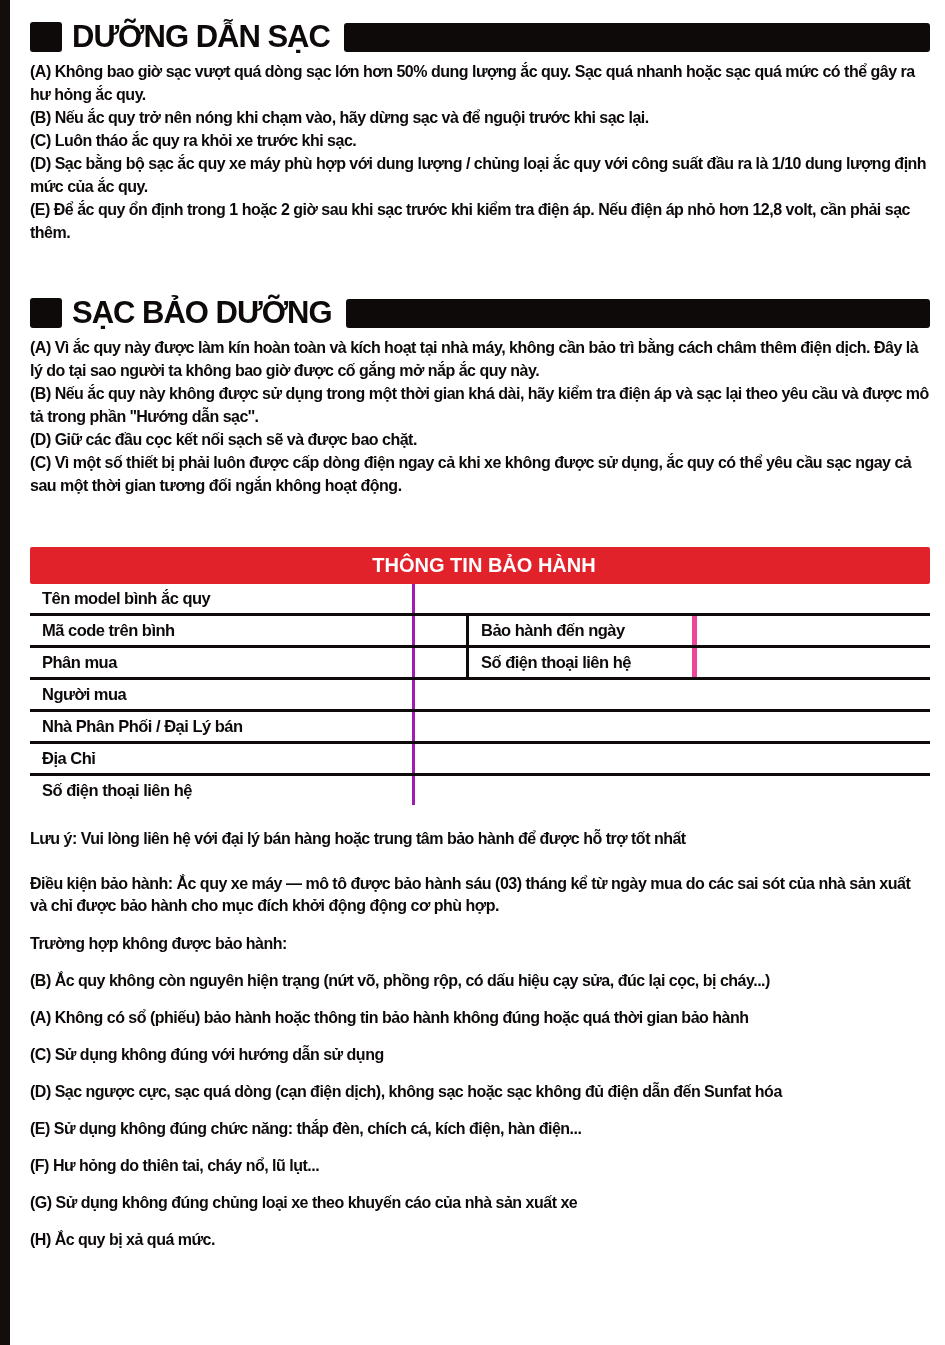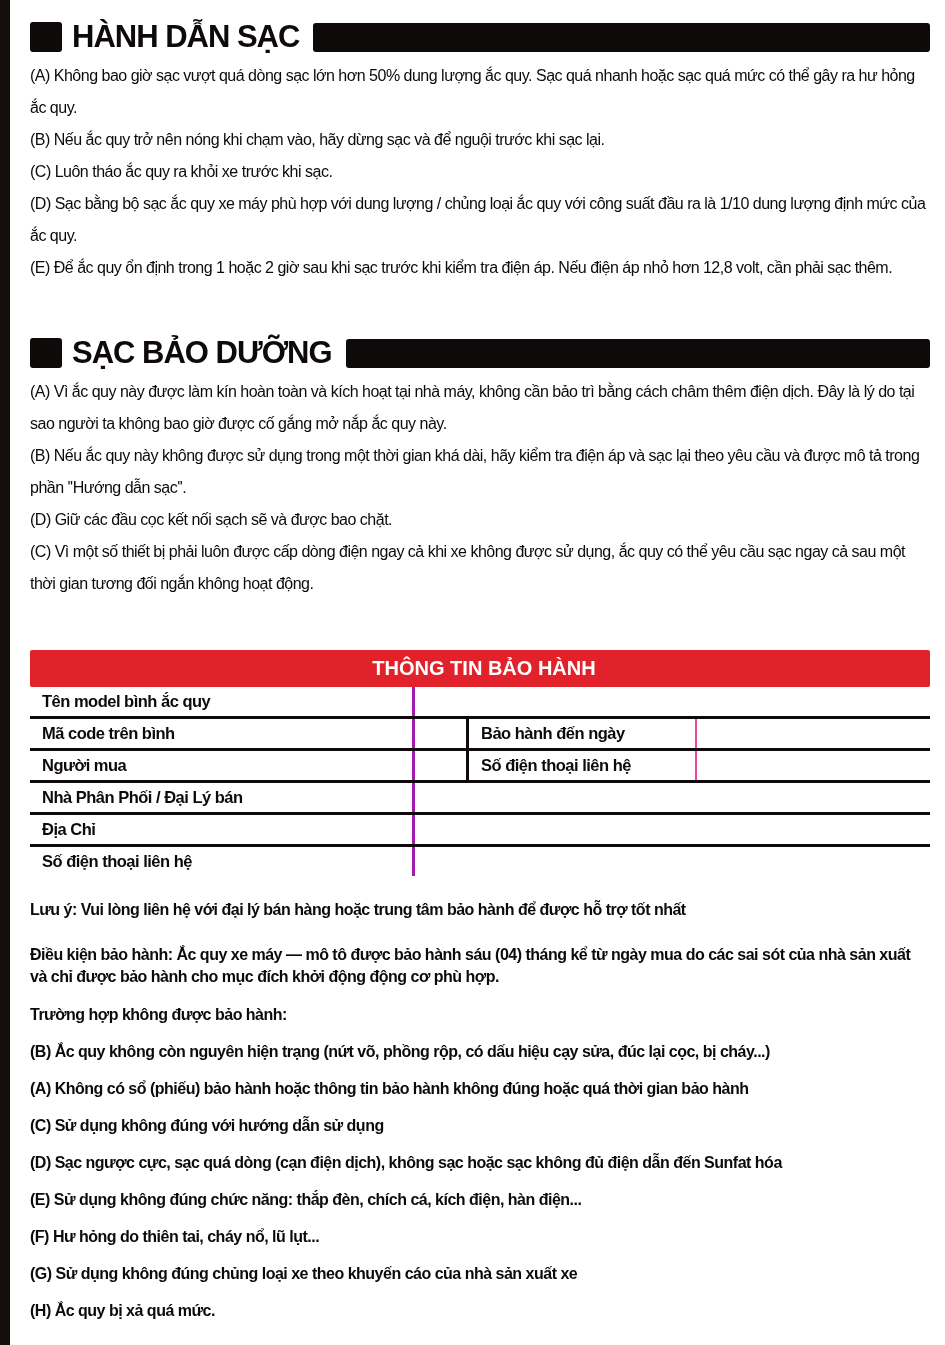--- a/index.html
+++ b/index.html
@@ -15,21 +15,21 @@
   .sec-head{display:flex;align-items:center;height:34px;margin-bottom:6px;}
   .bullet{width:32px;height:30px;background:#0d0a09;border-radius:3px;flex:0 0 auto;}
   .sec-title{
     font-size:31px;font-weight:700;letter-spacing:-1px;margin:0 0 0 10px;
     white-space:nowrap;line-height:34px;
   }
   .head-bar{flex:1 1 auto;height:29px;background:#0d0a09;border-radius:3px;margin-left:14px;}
 
   
   .para{
-    font-size:16px;font-weight:400;letter-spacing:-0.5px;line-height:32px;margin:0;
+    font-size:16px;font-weight:700;letter-spacing:-0.5px;line-height:23px;margin:0;
   }
   .sec-body{margin-bottom:0;}
   #maintenance-section{margin-top:52px;}
 
   
   .wtable{margin-top:50px;width:900px;}
   .wt-title{
     height:37px;line-height:37px;background:#e2222a;color:#ffffff;text-align:center;
     font-size:20px;font-weight:700;border-radius:2px;letter-spacing:0;padding-left:8px;
   }
@@ -38,40 +38,40 @@
   .wt-lbl{
     width:385px;flex:0 0 auto;box-sizing:border-box;padding-left:12px;
     font-size:16.5px;font-weight:700;letter-spacing:-0.5px;
     border-right:3px solid #a21caf;height:100%;display:flex;align-items:center;
   }
   .wt-val{flex:1 1 auto;height:100%;}
   .wt-val.v1{width:54px;flex:0 0 auto;border-right:3px solid #0d0a09;box-sizing:border-box;}
   .wt-lbl2{
     width:228px;flex:0 0 auto;box-sizing:border-box;padding-left:12px;
     font-size:16.5px;font-weight:700;letter-spacing:-0.5px;
-    border-right:2px solid #ec4899;height:100%;display:flex;align-items:center;
+    border-right:5px solid #ec4899;height:100%;display:flex;align-items:center;
   }
 
   
   .note{margin-top:23px;font-size:16px;font-weight:700;letter-spacing:-0.5px;line-height:21px;}
   .conditions{margin-top:24px;font-size:16px;font-weight:700;letter-spacing:-0.5px;line-height:22px;}
   .excl-title{margin-top:16px;font-size:16px;font-weight:700;letter-spacing:-0.5px;line-height:21px;}
   .excl-item{font-size:16px;font-weight:700;letter-spacing:-0.5px;line-height:21px;}
 </style>
 </head>
 <body>
 
 <div class="left-strip"></div>
 
 <div class="content">
 
   <section id="charging-section">
     <div class="sec-head">
       <span class="bullet"></span>
-      <h1 class="sec-title">HÀNH DẪN SẠC</h1>
+      <h1 class="sec-title">DƯỠNG DẪN SẠC</h1>
       <span class="head-bar"></span>
     </div>
     <div class="sec-body">
       <p class="para">(A) Không bao giờ sạc vượt quá dòng sạc lớn hơn 50% dung lượng ắc quy. Sạc quá nhanh hoặc sạc quá mức có thể gây ra hư hỏng ắc quy.</p>
       <p class="para">(B) Nếu ắc quy trở nên nóng khi chạm vào, hãy dừng sạc và để nguội trước khi sạc lại.</p>
       <p class="para">(C) Luôn tháo ắc quy ra khỏi xe trước khi sạc.</p>
       <p class="para">(D) Sạc bằng bộ sạc ắc quy xe máy phù hợp với dung lượng / chủng loại ắc quy với công suất đầu ra là 1/10 dung lượng định mức của ắc quy.</p>
       <p class="para">(E) Để ắc quy ổn định trong 1 hoặc 2 giờ sau khi sạc trước khi kiểm tra điện áp. Nếu điện áp nhỏ hơn 12,8 volt, cần phải sạc thêm.</p>
     </div>
   </section>
@@ -99,45 +99,49 @@
     </div>
 
     <div class="wt-row">
       <div class="wt-lbl">Mã code trên bình</div>
       <div class="wt-val v1"></div>
       <div class="wt-lbl2">Bảo hành đến ngày</div>
       <div class="wt-val"></div>
     </div>
 
     <div class="wt-row">
-      <div class="wt-lbl">Người mua</div>
+      <div class="wt-lbl">Phân mua</div>
       <div class="wt-val v1"></div>
       <div class="wt-lbl2">Số điện thoại liên hệ</div>
       <div class="wt-val"></div>
     </div>
 
+    <div class="wt-row">
+      <div class="wt-lbl">Người mua</div>
+      <div class="wt-val"></div>
+    </div>
 
     <div class="wt-row">
       <div class="wt-lbl">Nhà Phân Phối / Đại Lý bán</div>
       <div class="wt-val"></div>
     </div>
 
     <div class="wt-row">
       <div class="wt-lbl">Địa Chỉ</div>
       <div class="wt-val"></div>
     </div>
 
     <div class="wt-row last">
       <div class="wt-lbl">Số điện thoại liên hệ</div>
       <div class="wt-val"></div>
     </div>
   </div>
 
   <p class="note">Lưu ý: Vui lòng liên hệ với đại lý bán hàng hoặc trung tâm bảo hành để được hỗ trợ tốt nhất</p>
-  <p class="conditions">Điều kiện bảo hành: Ắc quy xe máy — mô tô được bảo hành sáu (04) tháng kể từ ngày mua do các sai sót của nhà sản xuất và chỉ được bảo hành cho mục đích khởi động động cơ phù hợp.</p>
+  <p class="conditions">Điều kiện bảo hành: Ắc quy xe máy — mô tô được bảo hành sáu (03) tháng kể từ ngày mua do các sai sót của nhà sản xuất và chỉ được bảo hành cho mục đích khởi động động cơ phù hợp.</p>
   <p class="excl-title">Trường hợp không được bảo hành:</p>
   <div>
     <p class="excl-item">(B) Ắc quy không còn nguyên hiện trạng (nứt võ, phồng rộp, có dấu hiệu cạy sửa, đúc lại cọc, bị cháy...)</p>
     <p class="excl-item">(A) Không có sổ (phiếu) bảo hành hoặc thông tin bảo hành không đúng hoặc quá thời gian bảo hành</p>
     <p class="excl-item">(C) Sử dụng không đúng với hướng dẫn sử dụng</p>
     <p class="excl-item">(D) Sạc ngược cực, sạc quá dòng (cạn điện dịch), không sạc hoặc sạc không đủ điện dẫn đến Sunfat hóa</p>
     <p class="excl-item">(E) Sử dụng không đúng chức năng: thắp đèn, chích cá, kích điện, hàn điện...</p>
     <p class="excl-item">(F) Hư hỏng do thiên tai, cháy nổ, lũ lụt...</p>
     <p class="excl-item">(G) Sử dụng không đúng chủng loại xe theo khuyến cáo của nhà sản xuất xe</p>
     <p class="excl-item">(H) Ắc quy bị xả quá mức.</p>

